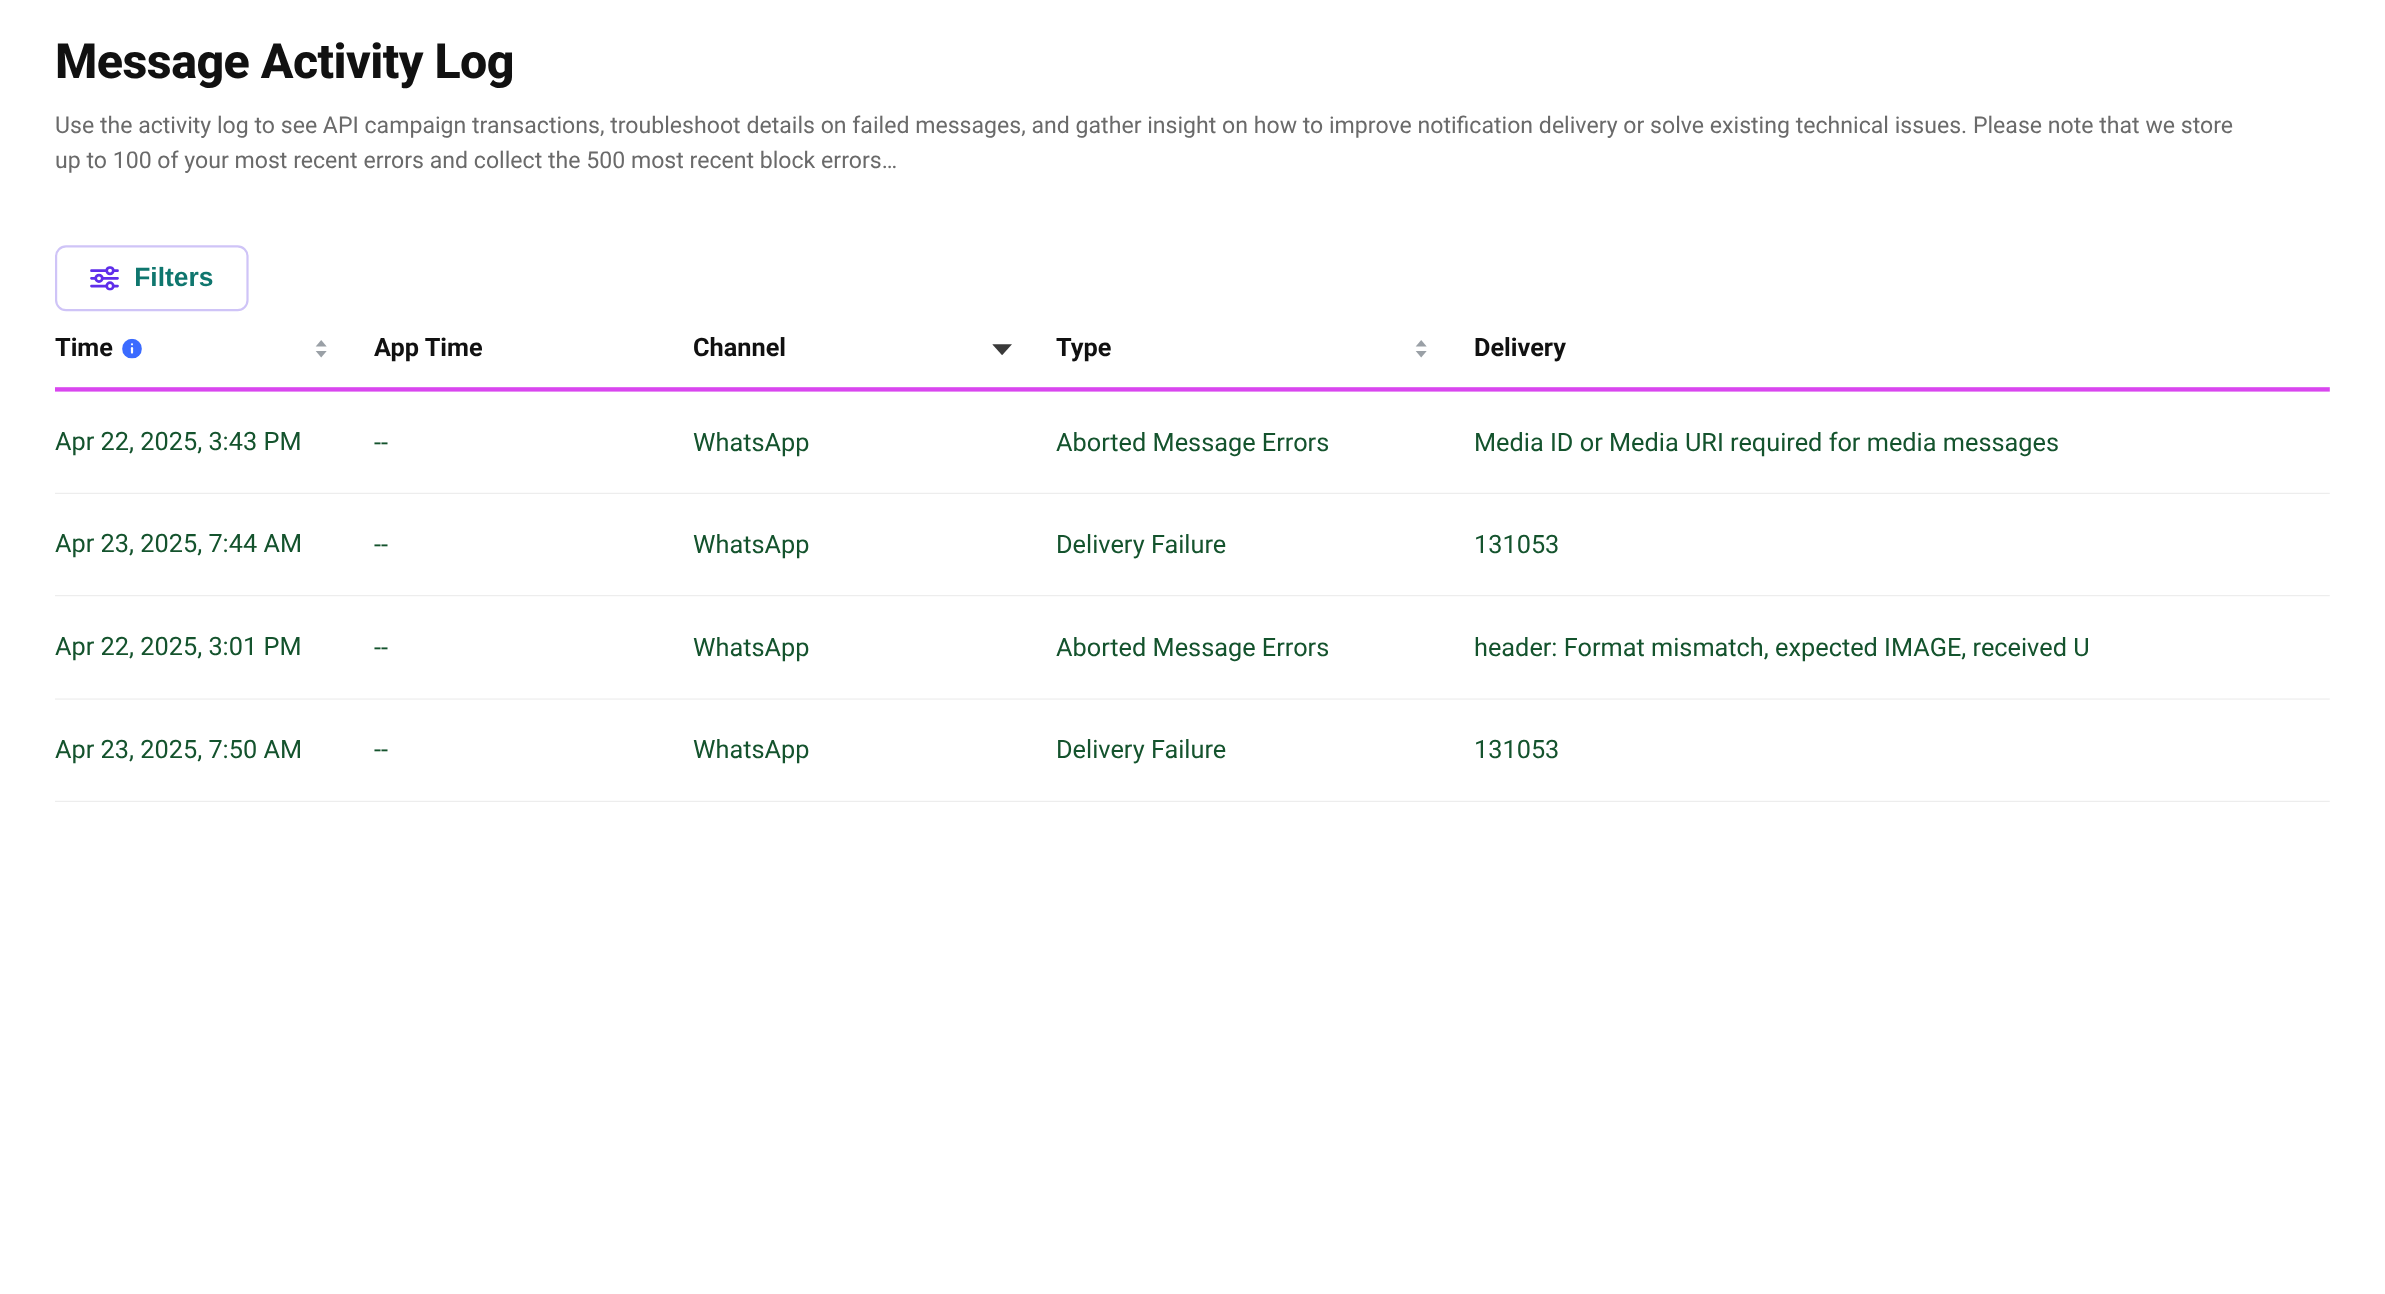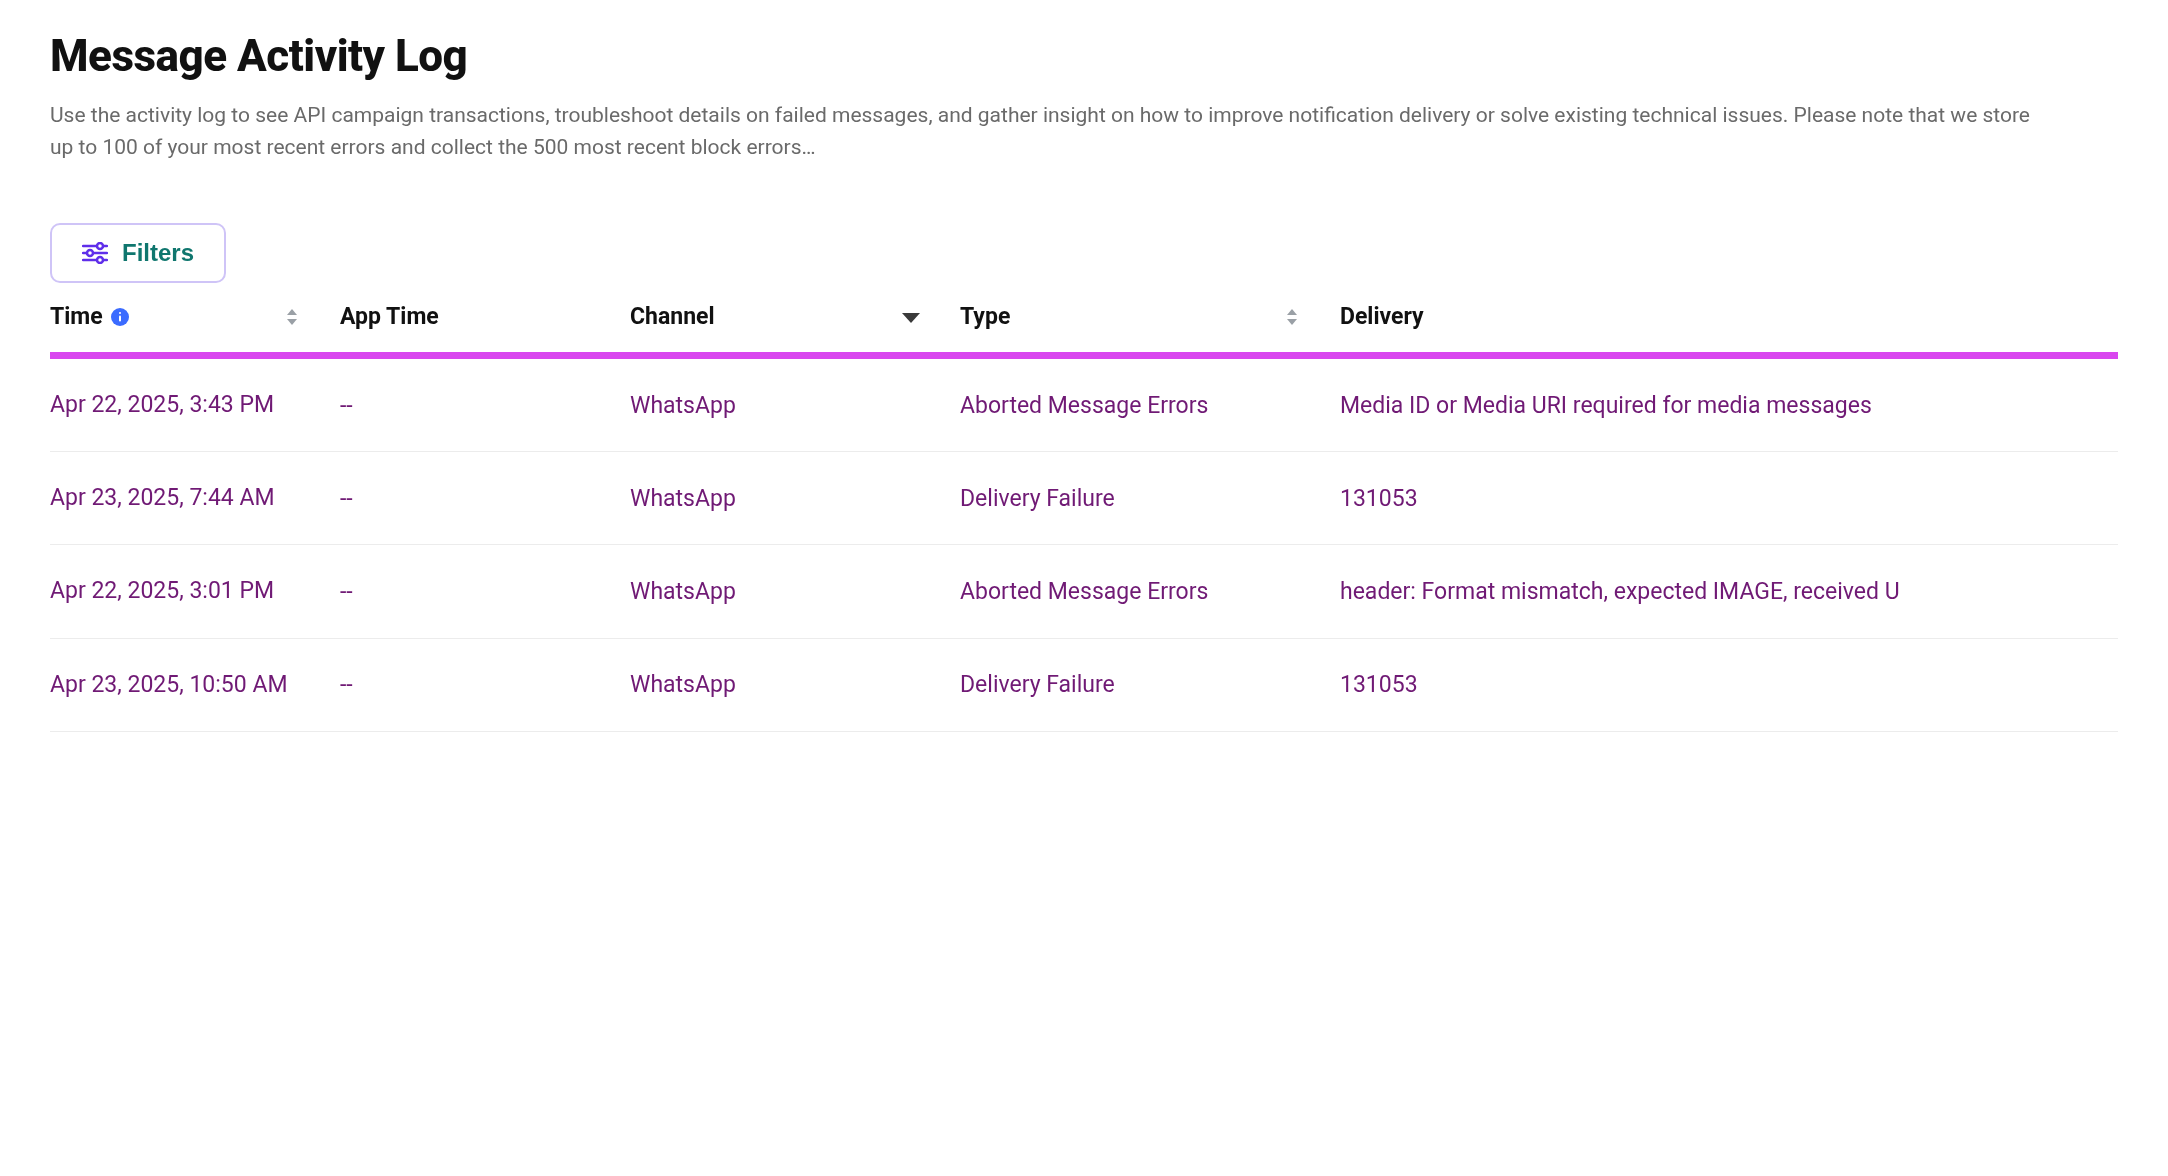--- a/index.html
+++ b/index.html
@@ -51,26 +51,26 @@
     width: 100%;
     border-collapse: collapse;
     table-layout: fixed;
   }
   .table thead th {
     text-align: left;
     font-size: 23px;
     font-weight: 700;
     color: #111;
     padding: 20px 0 22px 0;
-    border-bottom: 7px solid #d946ef;
+    border-bottom: 4px solid #d946ef;
     vertical-align: middle;
   }
   .table tbody td {
     font-size: 23px;
-    color: #701a75;
+    color: #14532d;
     padding: 30px 0;
     border-bottom: 1px solid #ececec;
     vertical-align: middle;
     white-space: nowrap;
     overflow: hidden;
     text-overflow: clip;
   }
   .col-time    { width: 290px; }
   .col-app     { width: 290px; }
   .col-channel { width: 330px; }
@@ -195,21 +195,21 @@
         <td>131053</td>
       </tr>
       <tr>
         <td class="time-cell">Apr 22, 2025, 3:01 PM</td>
         <td>--</td>
         <td>WhatsApp</td>
         <td>Aborted Message Errors</td>
         <td>header: Format mismatch, expected IMAGE, received U</td>
       </tr>
       <tr>
-        <td class="time-cell">Apr 23, 2025, 10:50 AM</td>
+        <td class="time-cell">Apr 23, 2025, 7:50 AM</td>
         <td>--</td>
         <td>WhatsApp</td>
         <td>Delivery Failure</td>
         <td>131053</td>
       </tr>
     </tbody>
   </table>
 
 </div>
 

